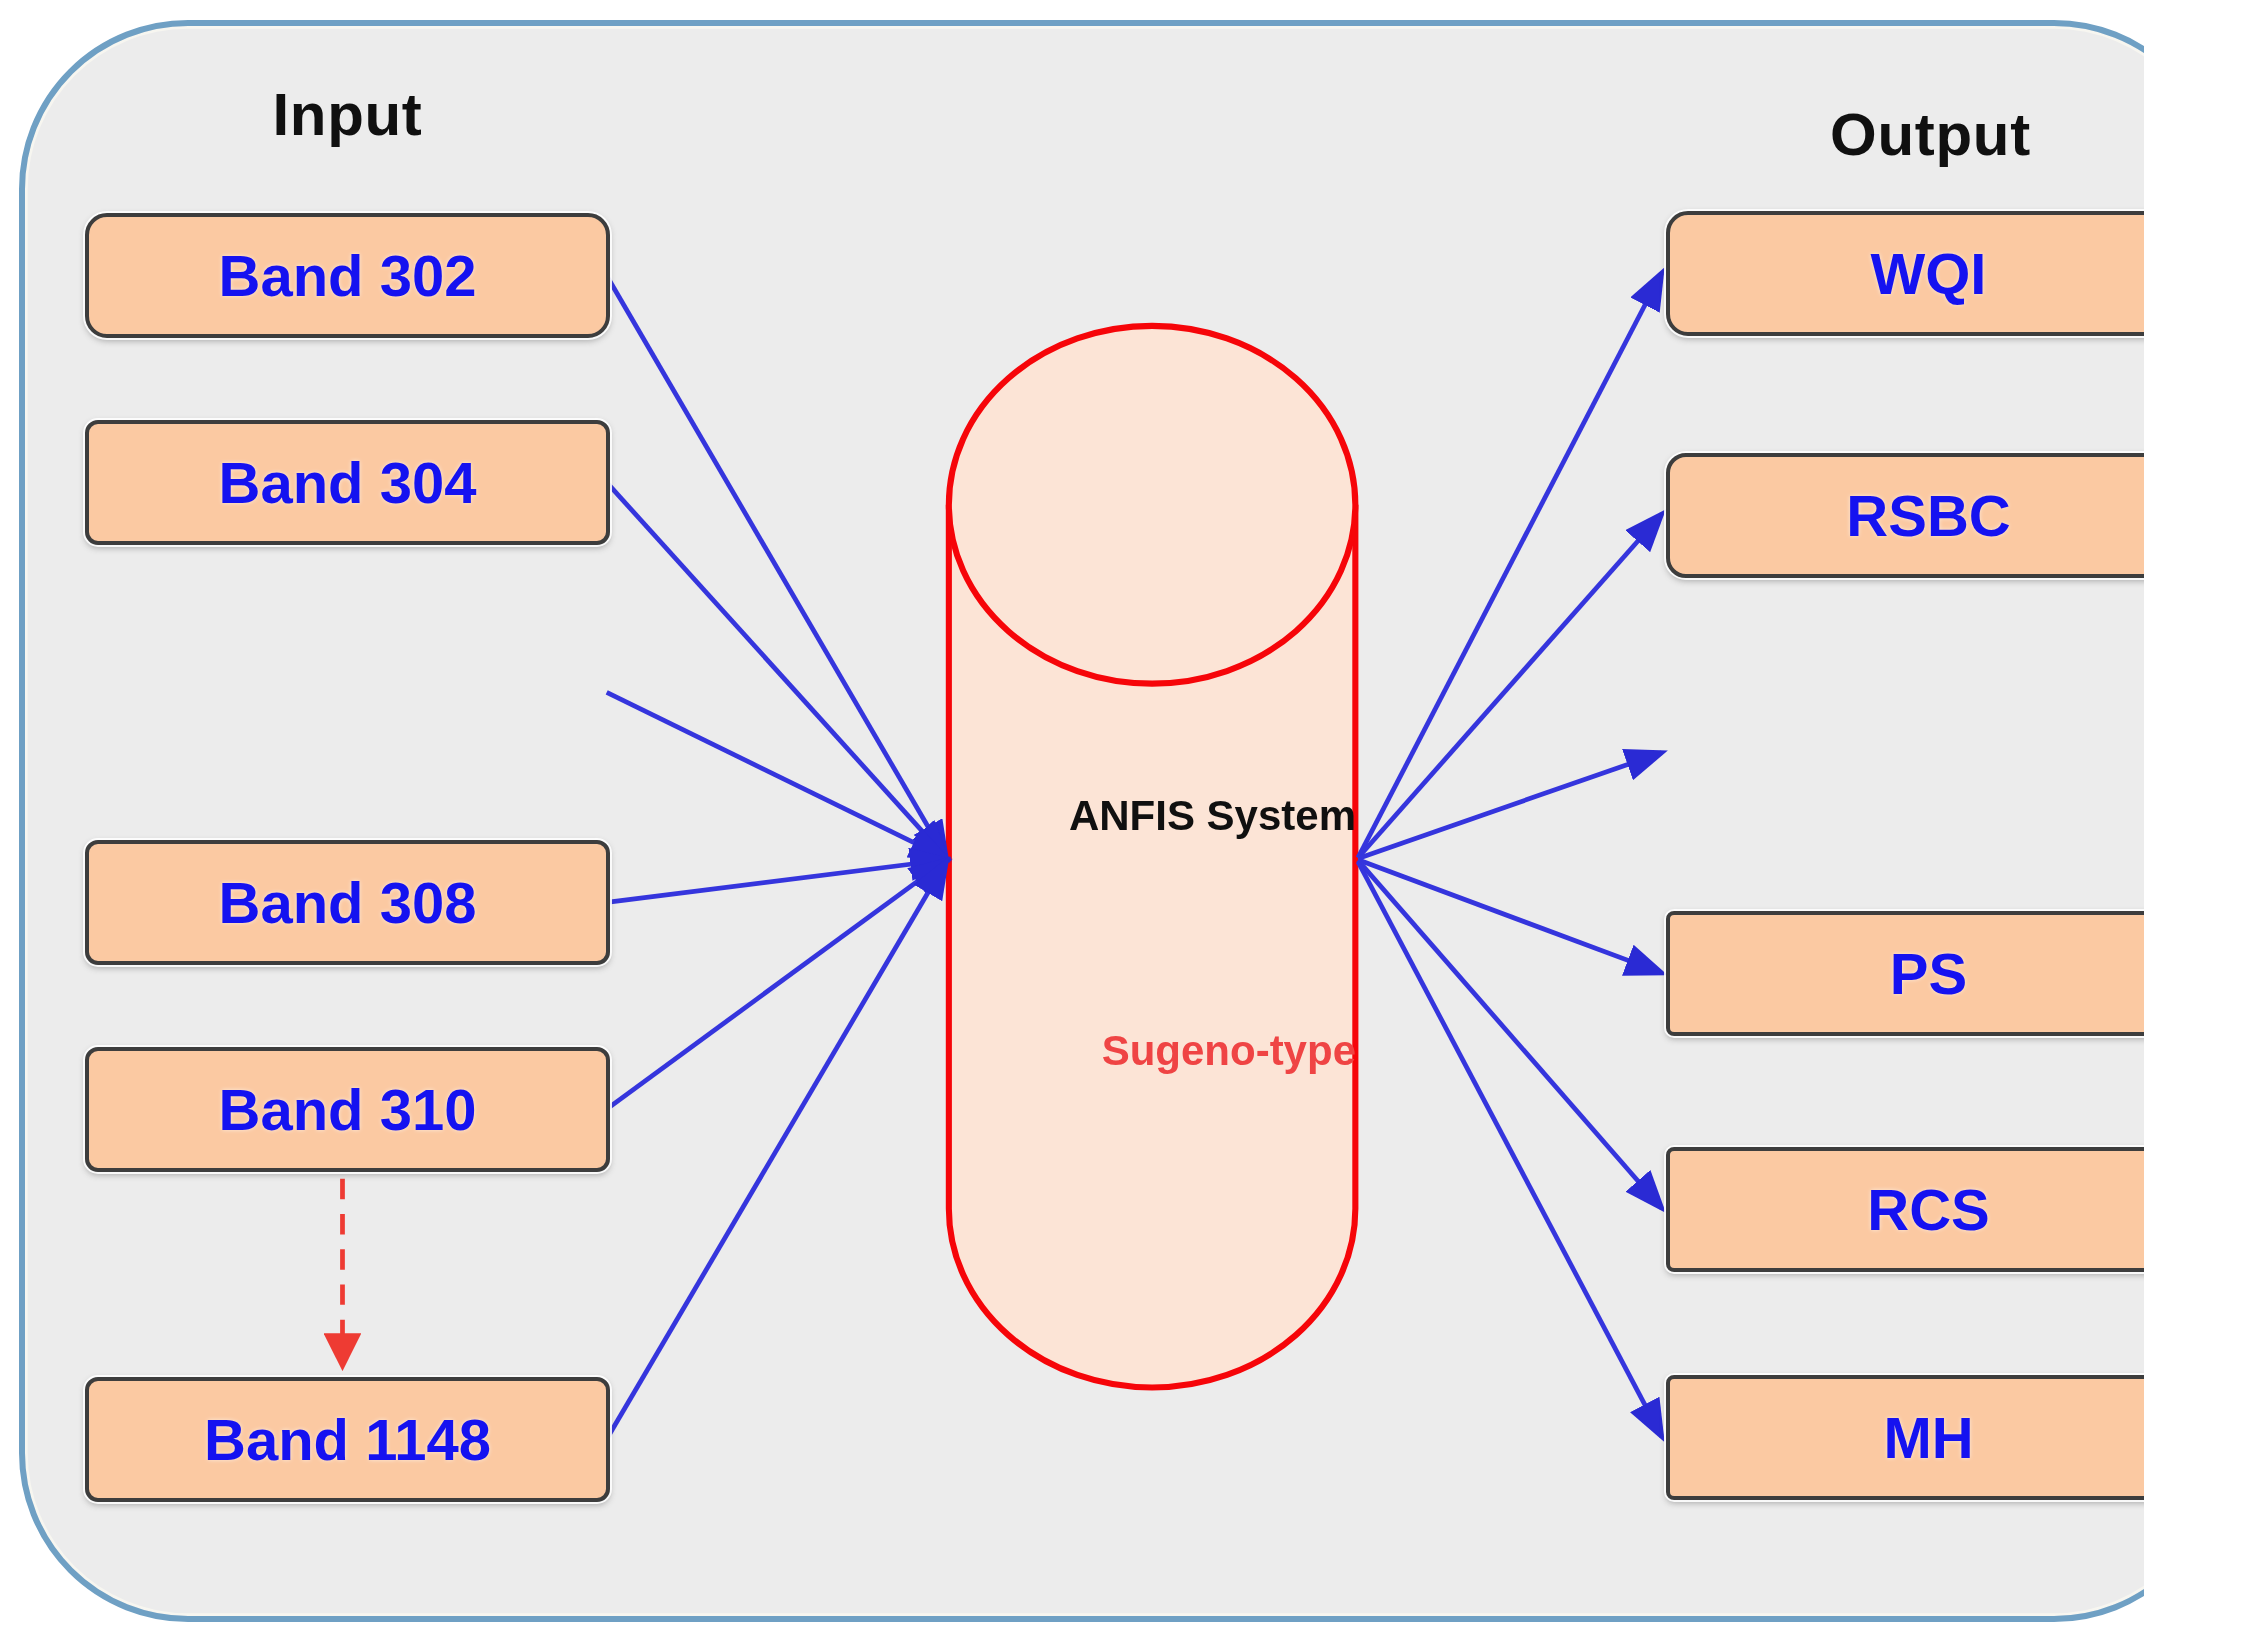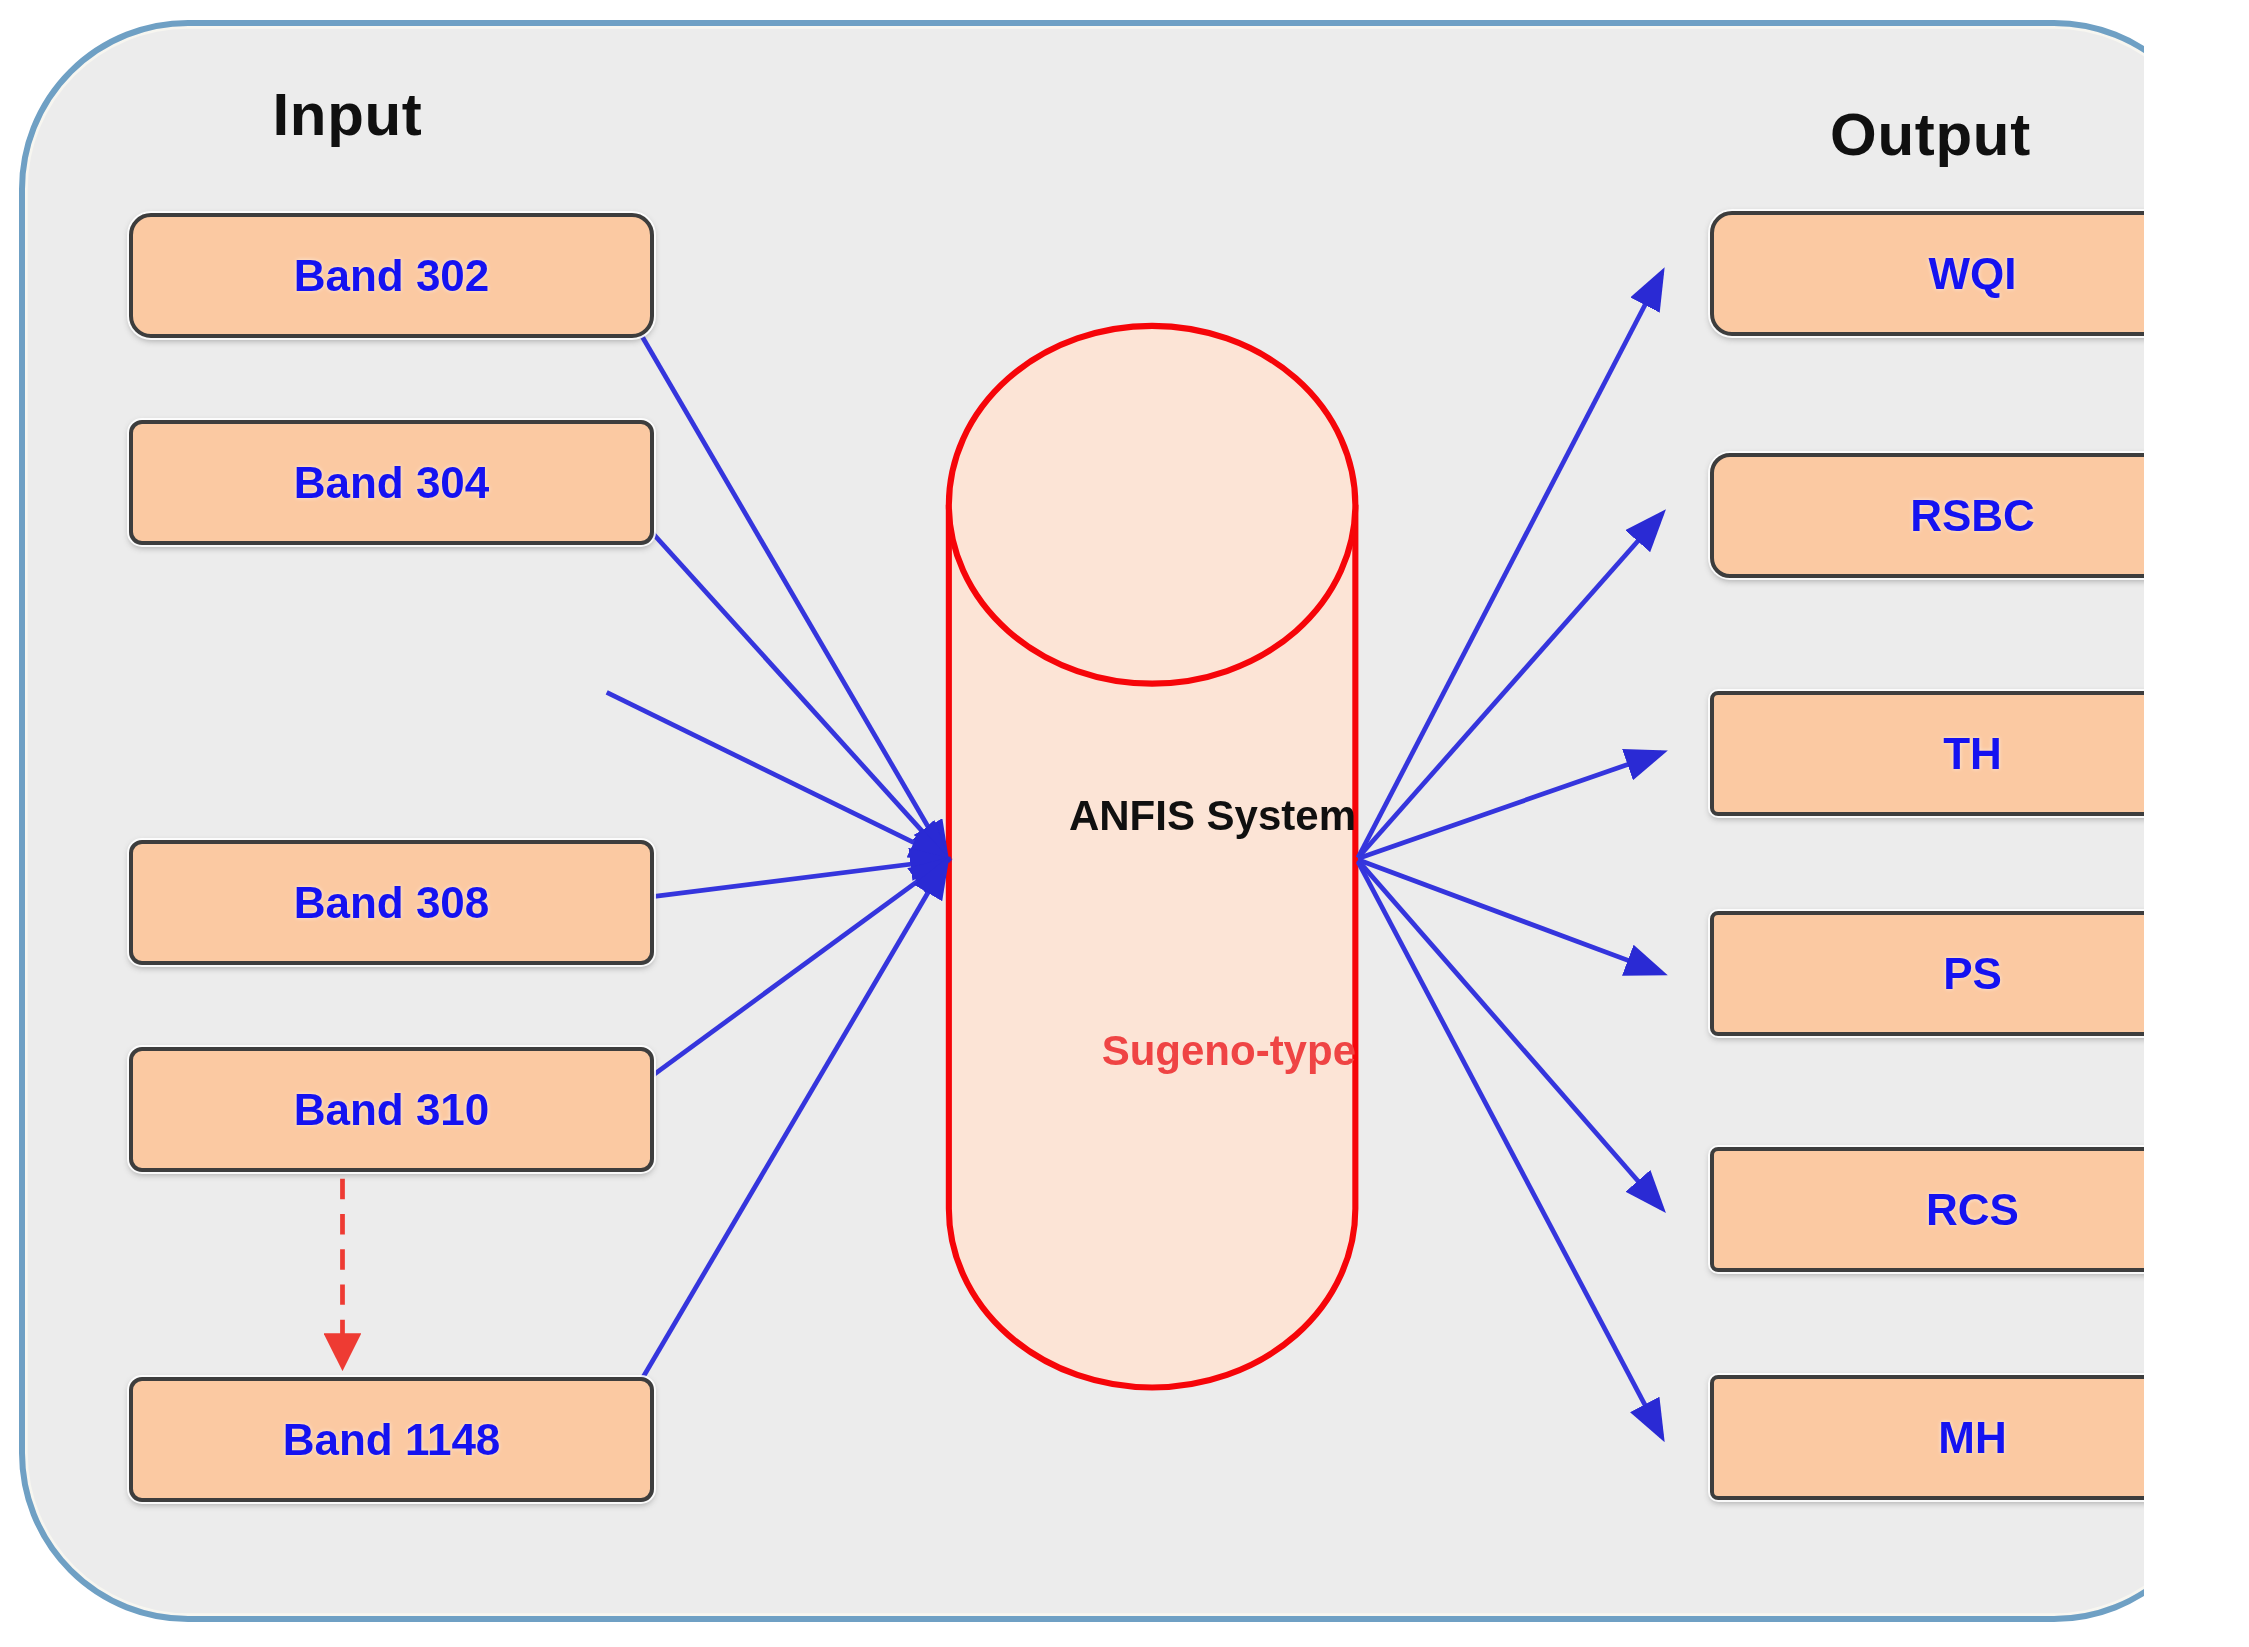--- a/index.html
+++ b/index.html
@@ -50,26 +50,25 @@
     position: absolute;
     width: 525px;
     height: 125px;
     background: #fbc9a2;
     border: 4.1px solid #3d3d3d;
     border-radius: 8.1px;
     box-sizing: border-box;
     display: flex;
     align-items: center;
     justify-content: center;
-    font-size: 44px;
+    font-size: 58px;
     font-weight: 700;
     color: #1512f0;
     text-shadow: 0 0 4.1px rgba(255,255,255,0.65);
     box-shadow: 0 0 0 2px rgba(255,255,255,0.9), 0 2.7px 6.8px rgba(70,70,70,0.40);
-    margin-left: 44px;
   }
   .node.r-big { border-radius: 22px; }
 
   .in-col  { left: 85px; border-radius: 13px;  }
   .out-col { left: 1666px; }
   .in-1 { top: 213px;  }
   .in-2 { top: 420px;  }
   .in-3 { top: 630px;  }
   .in-4 { top: 840px; }
   .in-5 { top: 1047px; }
@@ -139,21 +138,20 @@
   <div class="col-title output-title">Output</div>
 
   <div class="node in-col in-1 r-big">Band 302</div>
   <div class="node in-col in-2">Band 304</div>
   <div class="node in-col in-4">Band 308</div>
   <div class="node in-col in-5">Band 310</div>
   <div class="node in-col in-6">Band 1148</div>
 
   <div class="node out-col out-1 r-big">WQI</div>
   <div class="node out-col out-2">RSBC</div>
-  <div class="node out-col out-3">TH</div>
   <div class="node out-col out-4">PS</div>
   <div class="node out-col out-5">RCS</div>
   <div class="node out-col out-6">MH</div>
 
   <div class="cyl-label cyl-title">ANFIS System</div>
   <div class="cyl-label cyl-subtitle">Sugeno-type</div>
 
 </div>
 
 

